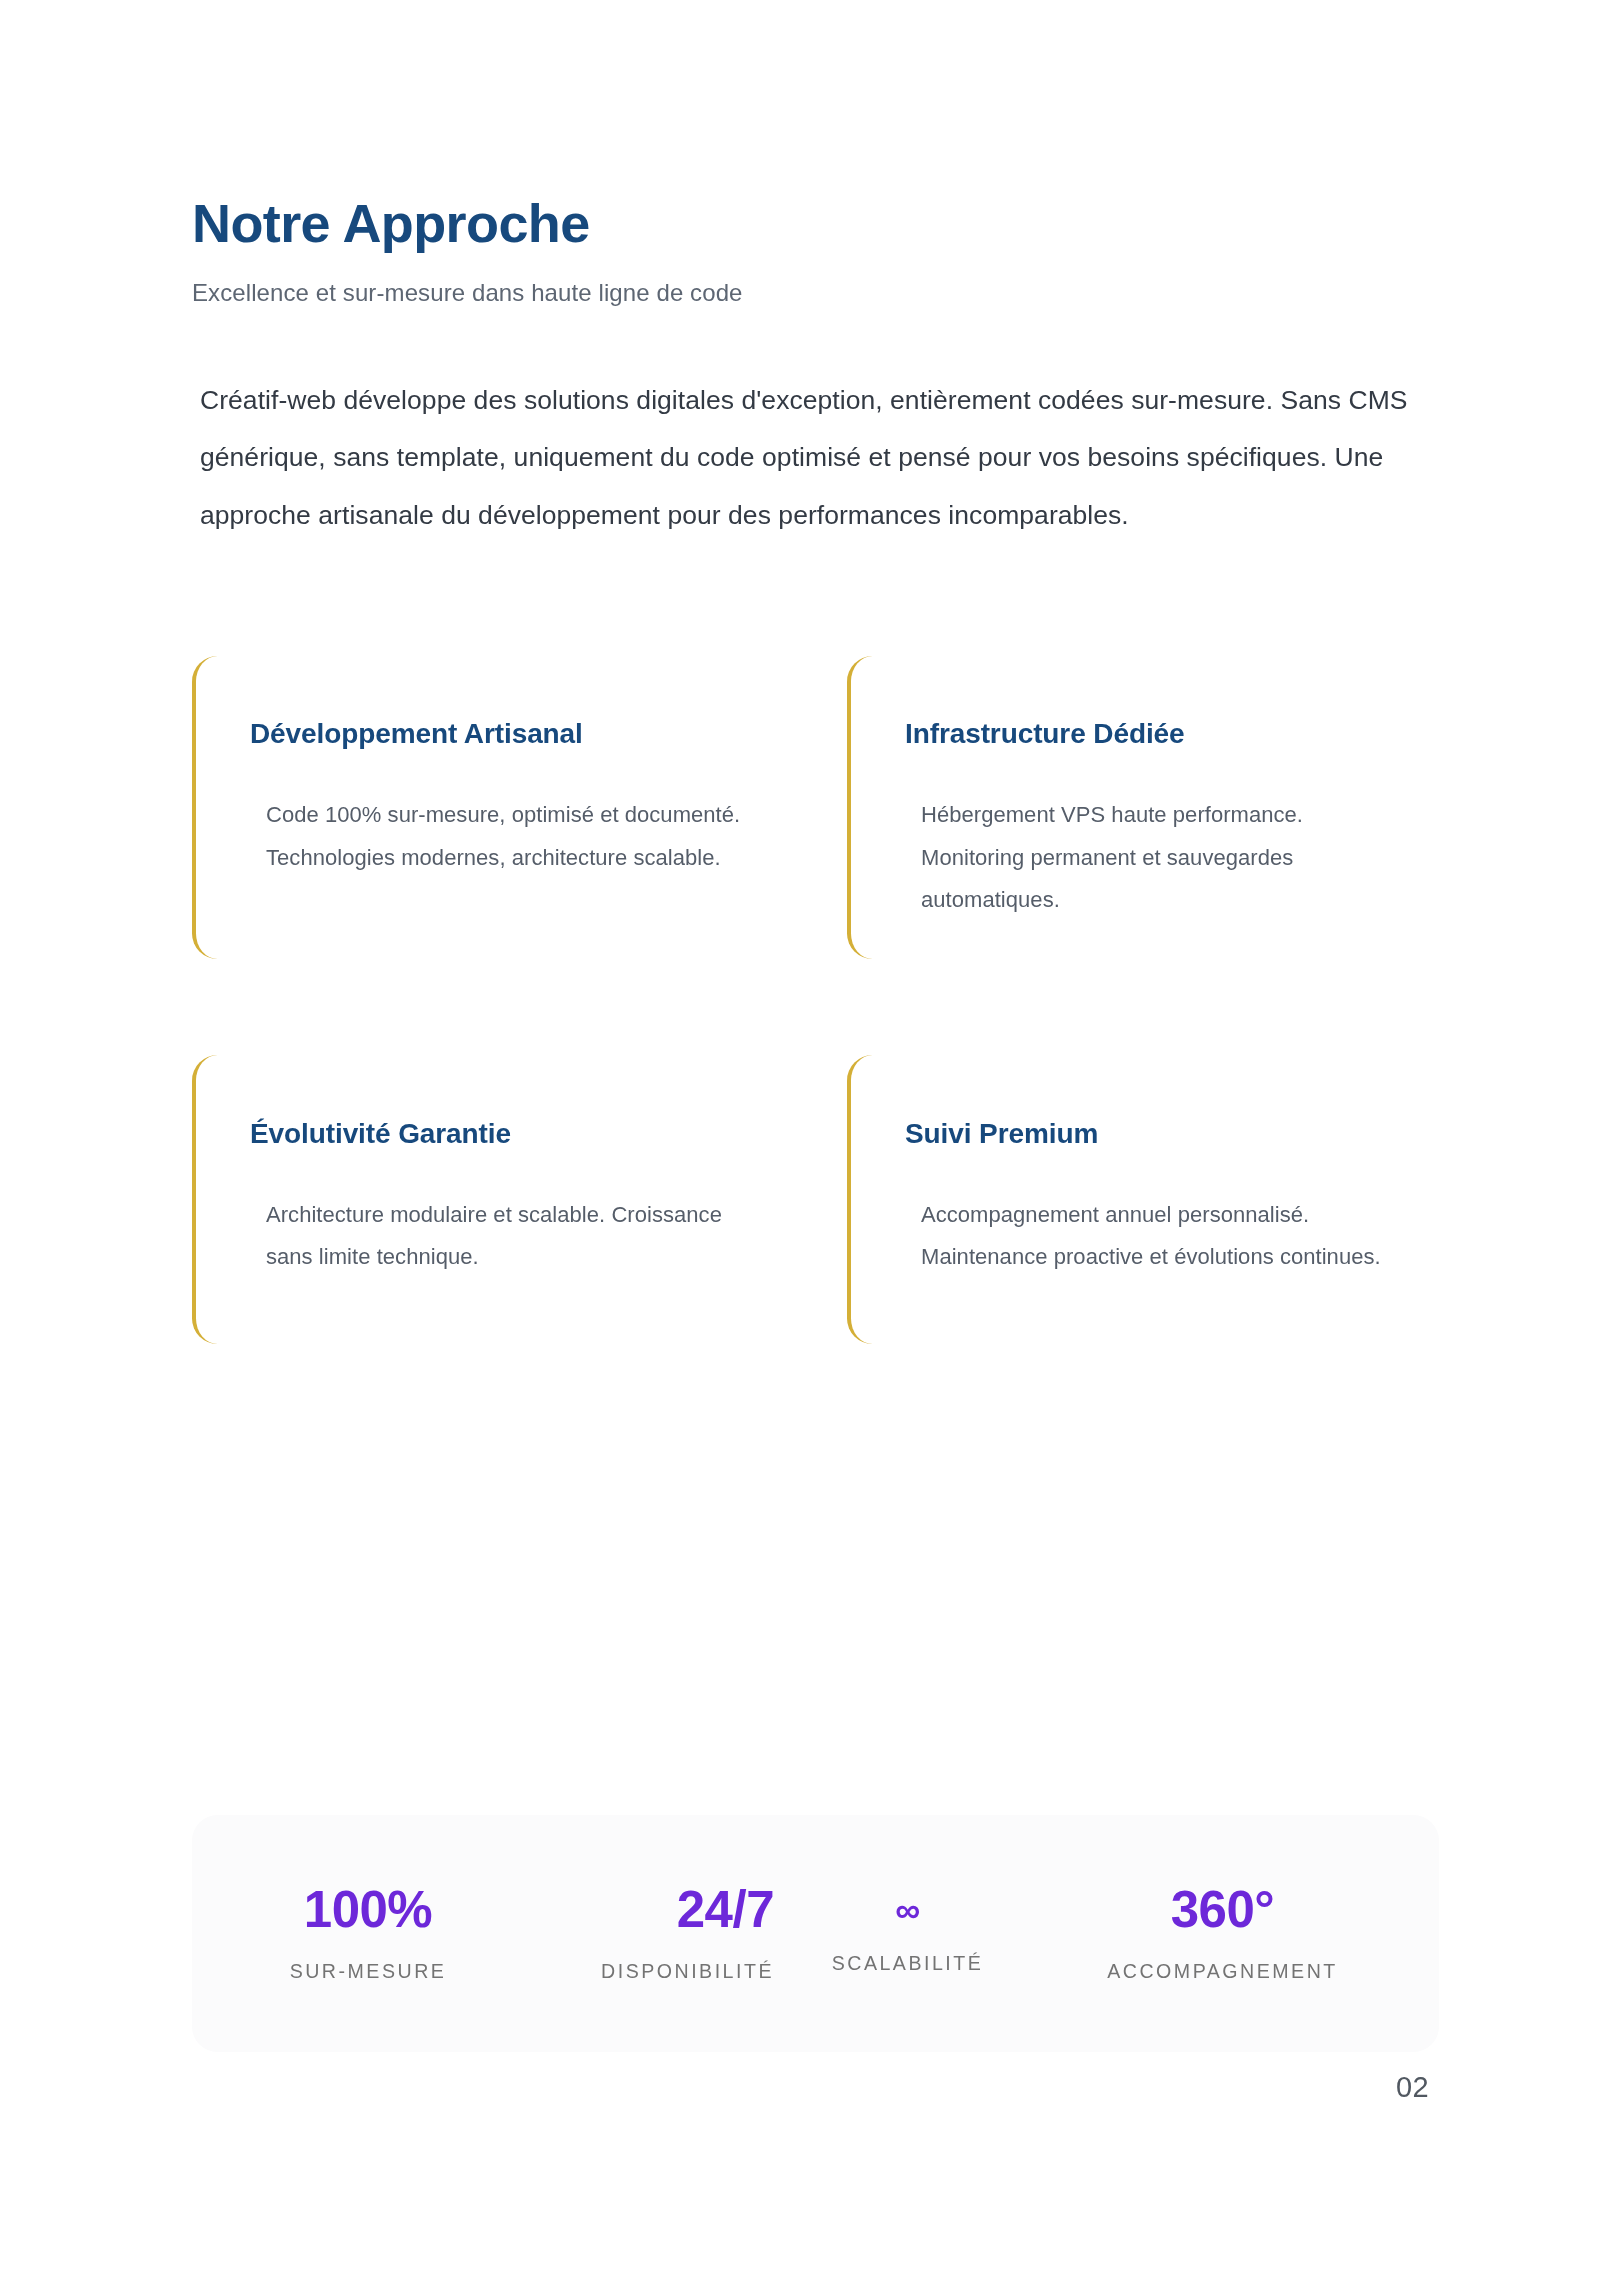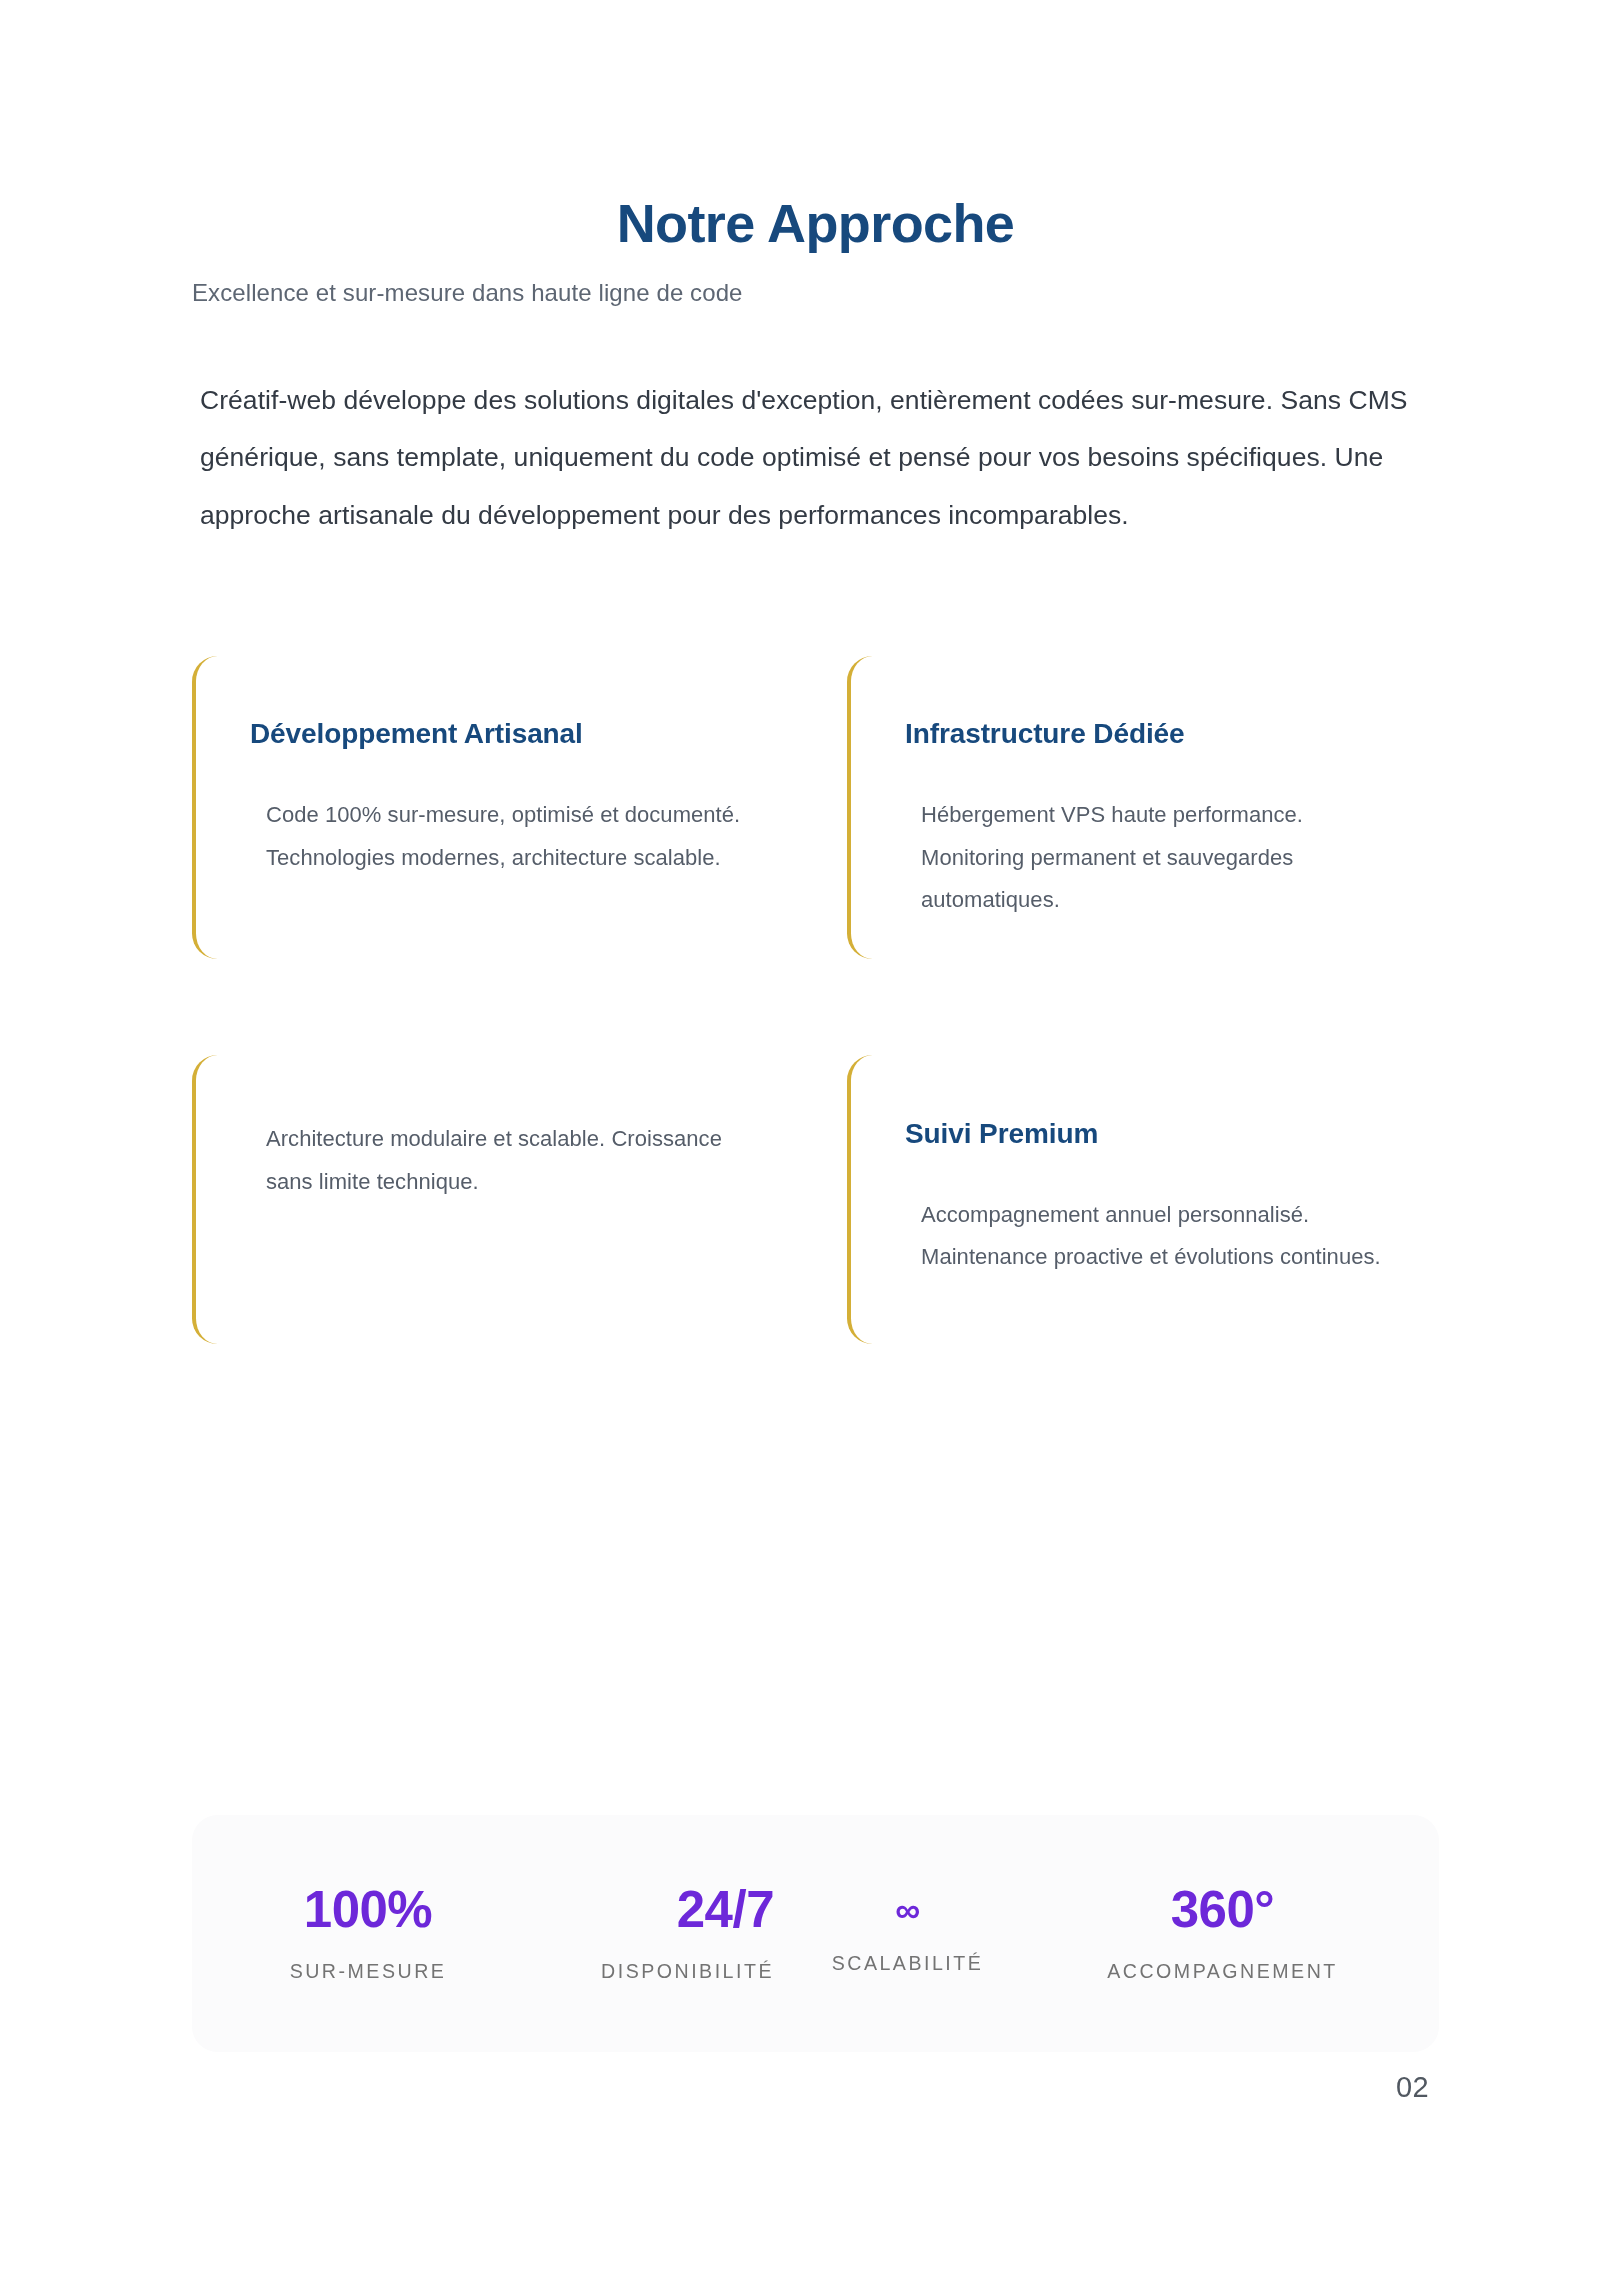--- a/index.html
+++ b/index.html
@@ -27,21 +27,20 @@
 
   
   .page-title {
     margin: 0;
     padding-top: 193px;
     font-size: 54px;
     font-weight: 700;
     letter-spacing: -0.6px;
     color: #17497d;
     line-height: 1.12;
-    text-align: center;
   }
   .page-subtitle {
     margin: 0;
     padding-top: 22.5px;
     font-size: 24px;
     font-weight: 400;
     color: #5d6673;
     line-height: 1.4;
     letter-spacing: 0.1px;
   }
@@ -168,20 +167,21 @@
         <h2 class="card-title">Développement Artisanal</h2>
         <p class="card-text">Code 100% sur-mesure, optimisé et documenté. Technologies modernes, architecture scalable.</p>
       </div>
 
       <div class="card">
         <h2 class="card-title">Infrastructure Dédiée</h2>
         <p class="card-text">Hébergement VPS haute performance. Monitoring permanent et sauvegardes automatiques.</p>
       </div>
 
       <div class="card">
+        <h2 class="card-title">Évolutivité Garantie</h2>
         <p class="card-text">Architecture modulaire et scalable. Croissance sans limite technique.</p>
       </div>
 
       <div class="card">
         <h2 class="card-title">Suivi Premium</h2>
         <p class="card-text">Accompagnement annuel personnalisé. Maintenance proactive et évolutions continues.</p>
       </div>
 
     </div>
   </div>

